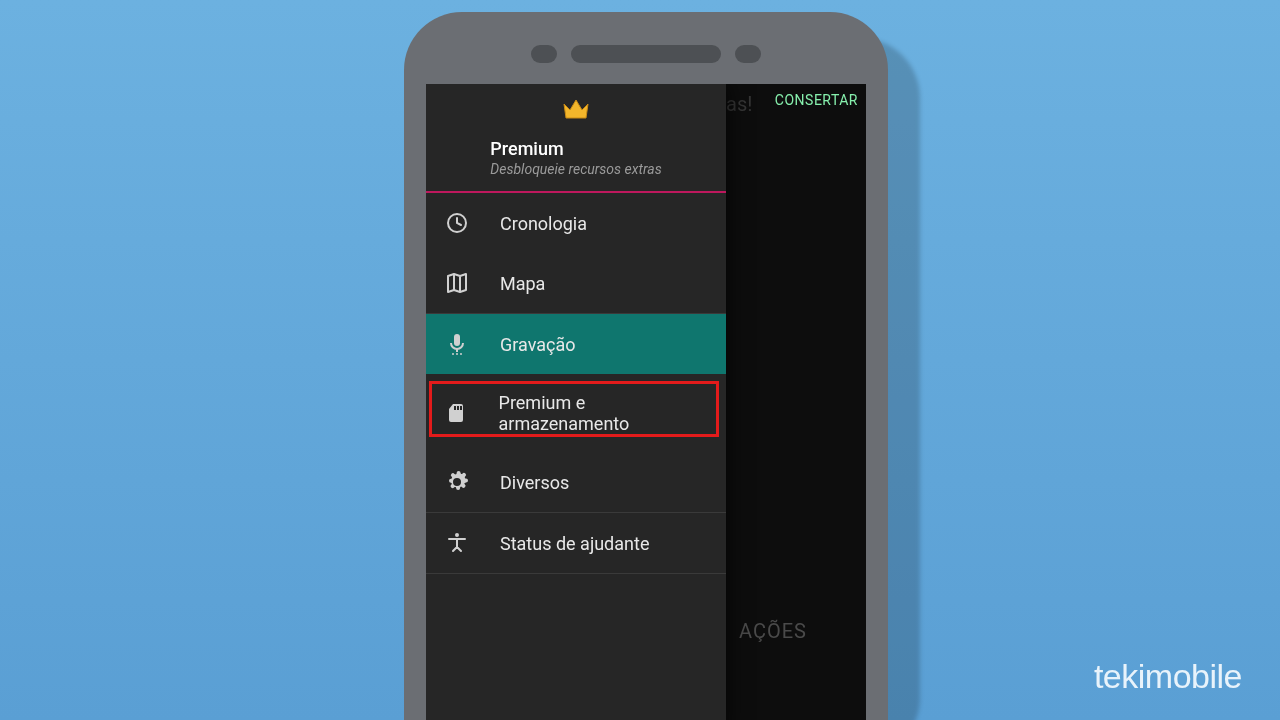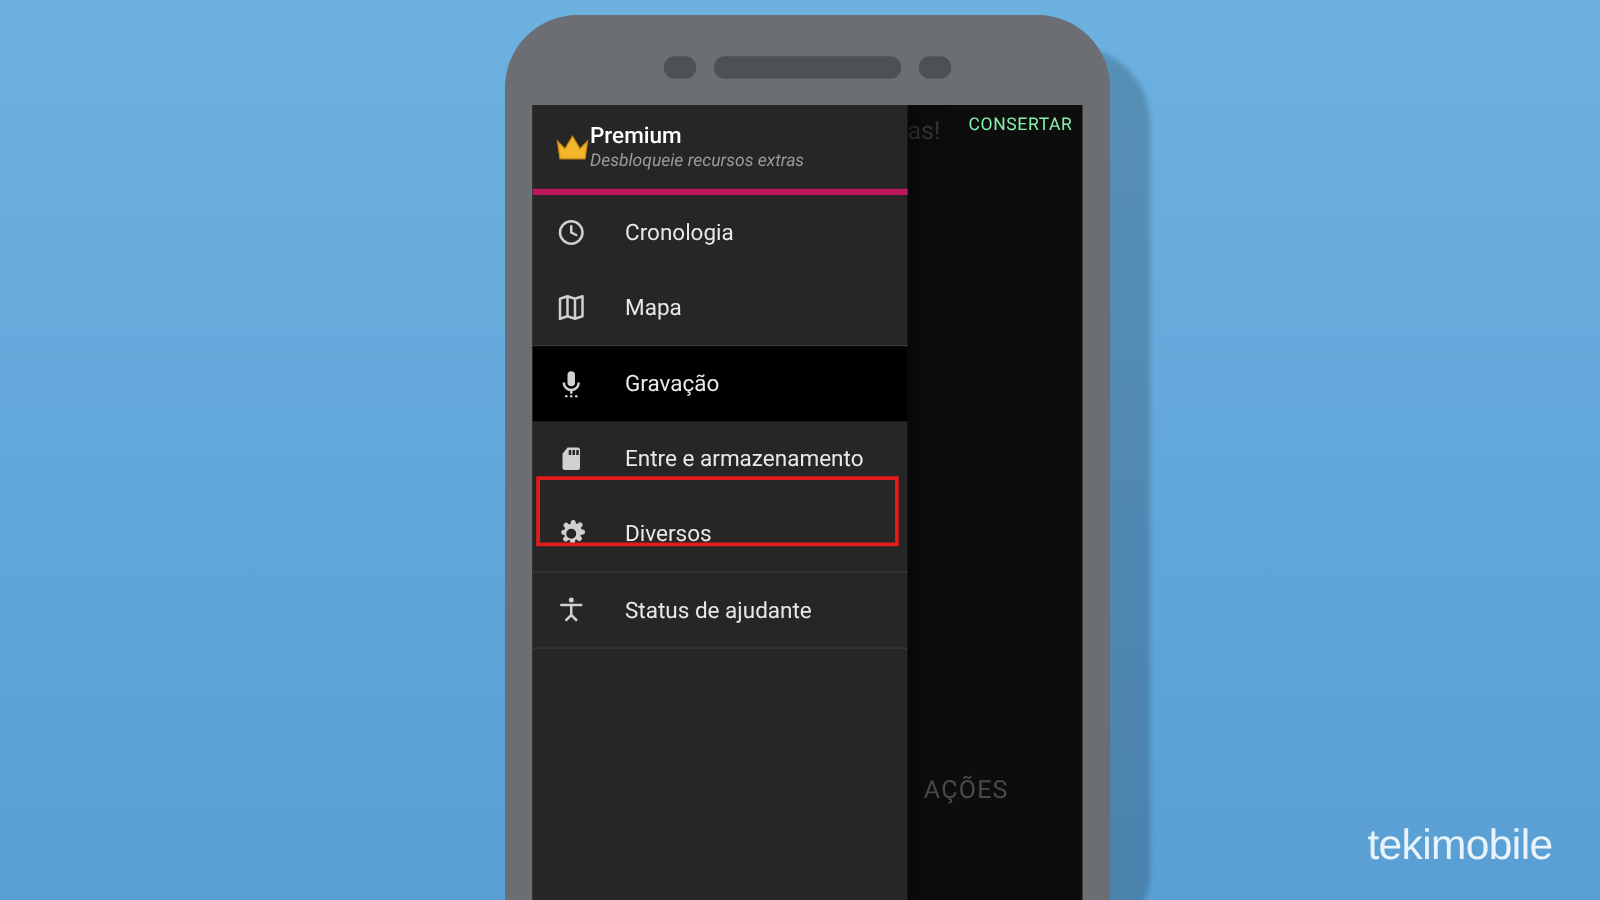--- a/index.html
+++ b/index.html
@@ -74,22 +74,24 @@
     position:absolute;
     left:0; top:0;
     width:300px;
     height:100%;
     background:#262626;
     box-shadow: 4px 0 18px rgba(0,0,0,0.6);
   }
   .prem-row {
     display:flex;
     align-items:center;
+    gap:18px;
     padding:14px 18px 14px 18px;
-    border-bottom:5px solid #be185d;
+    border-bottom:2px solid #be185d;
+    flex-direction:column;
   }
   .prem-text { display:flex; flex-direction:column; }
   .prem-title { color:#fff; font-size:18px; font-weight:500; }
   .prem-sub { color:#9a9a9a; font-size:14px; margin-top:2px;font-style:italic; }
   .menu-row {
     display:flex;
     align-items:center;
     gap:30px;
     padding:18px 18px;
     color:#e8e8e8;
@@ -168,21 +170,21 @@
           <svg width="24" height="24" viewBox="0 0 24 24">
               <path d="M3 5l6-2 6 2 6-2v16l-6 2-6-2-6 2V5z M9 3v16 M15 5v16" fill="none" stroke="#d0d0d0" stroke-width="2" stroke-linejoin="round"></path>
             </svg>
         </span>
         <span>Mapa</span>
       </div>
 
       <div class="divider"></div>
 
 
-      <div class="menu-row" style="position:relative; background:#000000;">
+      <div class="menu-row" style="position:relative; background:#0f766e;">
         <span class="ic">
           <svg width="24" height="24" viewBox="0 0 24 24">
               <rect x="9" y="2" width="6" height="12" rx="3" fill="#d0d0d0"></rect>
               <path d="M6 11a6 6 0 0 0 12 0" fill="none" stroke="#d0d0d0" stroke-width="2"></path>
               <path d="M12 17v3" stroke="#d0d0d0" stroke-width="2"></path>
               <circle cx="8" cy="22" r="1" fill="#d0d0d0"></circle>
               <circle cx="12" cy="22" r="1" fill="#d0d0d0"></circle>
               <circle cx="16" cy="22" r="1" fill="#d0d0d0"></circle>
             </svg>
         </span>
@@ -191,21 +193,21 @@
 
       <div class="menu-row">
         <span class="ic">
           <svg width="24" height="24" viewBox="0 0 24 24">
               <path d="M7 3h10a2 2 0 0 1 2 2v14a2 2 0 0 1-2 2H7a2 2 0 0 1-2-2V8l4-5z" fill="#d0d0d0"></path>
               <rect x="10" y="5" width="2" height="4" fill="#262626"></rect>
               <rect x="13" y="5" width="2" height="4" fill="#262626"></rect>
               <rect x="16" y="5" width="2" height="4" fill="#262626"></rect>
             </svg>
         </span>
-        <span>Entre e armazenamento</span>
+        <span>Premium e armazenamento</span>
       </div>
 
       <div class="menu-row">
         <span class="ic">
           <svg width="24" height="24" viewBox="0 0 24 24">
               <path d="M12 8a4 4 0 1 0 0 8 4 4 0 0 0 0-8z M19.4 13a1 1 0 0 0 .2 1.1l.1.1a2 2 0 1 1-2.8 2.8l-.1-.1a1 1 0 0 0-1.1-.2 1 1 0 0 0-.6.9V18a2 2 0 1 1-4 0v-.1a1 1 0 0 0-.7-.9 1 1 0 0 0-1.1.2l-.1.1a2 2 0 1 1-2.8-2.8l.1-.1a1 1 0 0 0 .2-1.1 1 1 0 0 0-.9-.6H6a2 2 0 1 1 0-4h.1a1 1 0 0 0 .9-.7 1 1 0 0 0-.2-1.1l-.1-.1A2 2 0 1 1 9.5 4l.1.1a1 1 0 0 0 1.1.2H11a1 1 0 0 0 .6-.9V3a2 2 0 1 1 4 0v.1a1 1 0 0 0 .6.9 1 1 0 0 0 1.1-.2l.1-.1a2 2 0 1 1 2.8 2.8l-.1.1a1 1 0 0 0-.2 1.1V8a1 1 0 0 0 .9.6H21a2 2 0 1 1 0 4h-.1a1 1 0 0 0-.9.6z" fill="#d0d0d0"></path>
             </svg>
         </span>
         <span>Diversos</span>
       </div>

